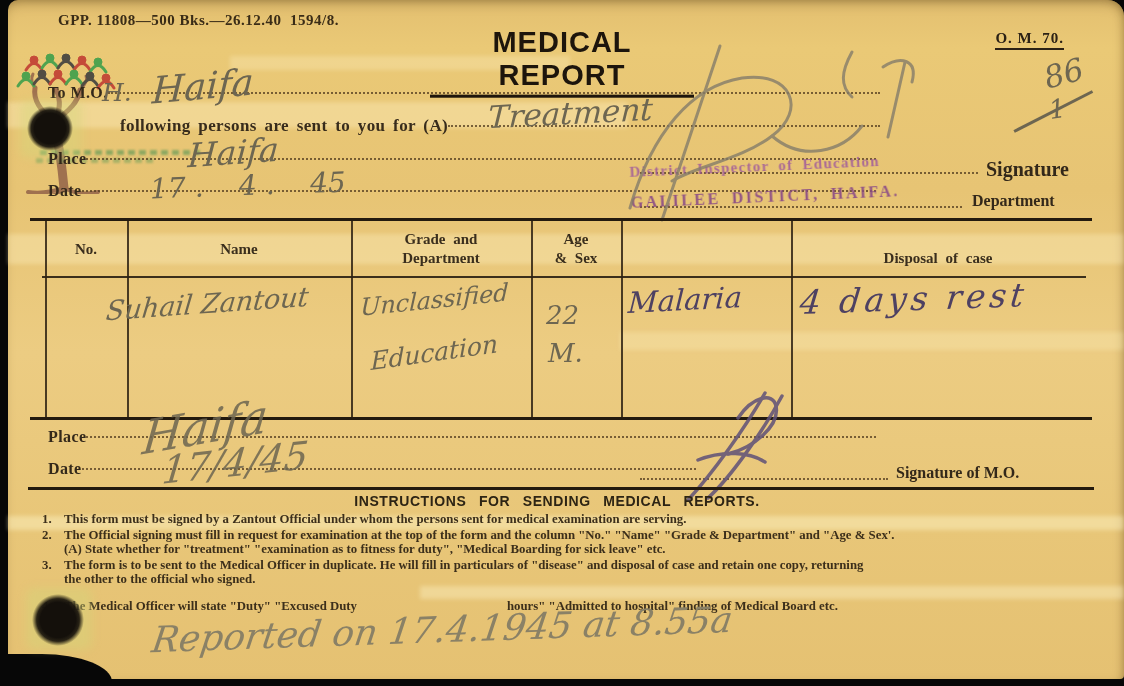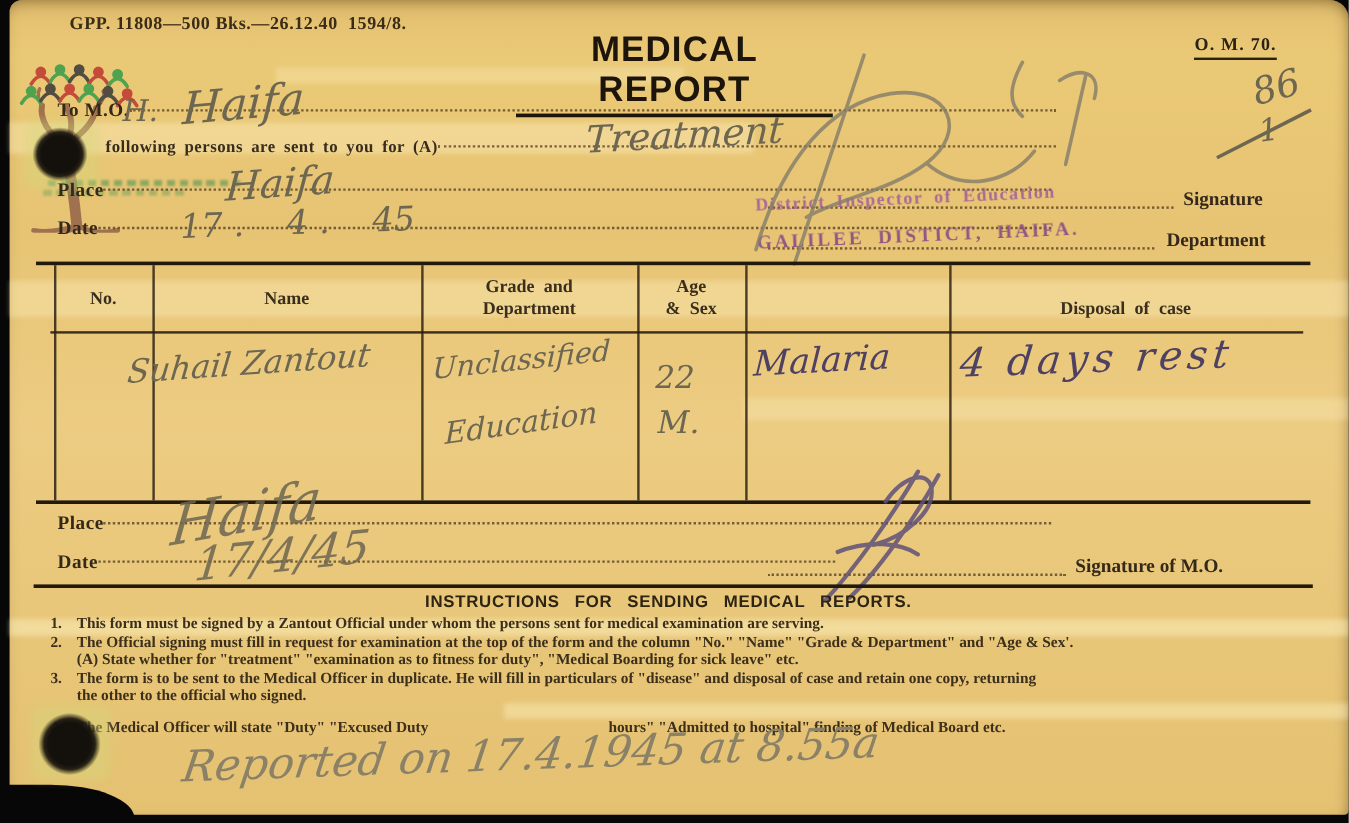--- a/index.html
+++ b/index.html
@@ -9,21 +9,21 @@
          background:linear-gradient(180deg,#e3bf70 0%,#eac976 7%,#e7c474 28%,#eccc82 52%,#e8c678 78%,#e5c172 100%);
          border-radius:10px 16px 4px 0;
          box-shadow:inset 0 8px 14px -8px rgba(70,45,10,.55), inset -6px 0 12px -8px rgba(70,45,10,.5);}
   .streak{position:absolute;pointer-events:none;filter:blur(2px);}
   .rule{position:absolute;background:#231a0e;}
   .vline{position:absolute;width:2px;background:rgba(45,33,18,.85);}
   .dots-seg{position:absolute;border-bottom:2px dotted rgba(80,58,30,.75);height:0;}
   .fline{position:absolute;display:flex;align-items:baseline;}
   .fline .dots{flex:1;border-bottom:2px dotted rgba(80,58,30,.75);transform:translateY(-4px);}
   .plabel{font-weight:700;font-size:16px;color:#33281a;letter-spacing:.4px;white-space:pre;}
-  .ptext{font-weight:700;font-size:14px;color:#382c1c;letter-spacing:.4px;word-spacing:3px;white-space:pre;}
+  .ptext{font-weight:700;font-size:17px;color:#382c1c;letter-spacing:.4px;word-spacing:3px;white-space:pre;margin-left:32px;}
   .hw{position:absolute;font-family:"DejaVu Serif",serif;font-style:italic;white-space:pre;line-height:1;}
   .hw-pencil{color:#6d6651;}
   .hw-ink{color:#4e4162;}
   .hdr-cell{display:flex;flex-direction:column;align-items:center;justify-content:center;
             font-weight:700;font-size:15px;color:#3a2e1d;line-height:1.25;word-spacing:4px;}
   .title{position:absolute;left:430px;top:26px;width:264px;text-align:center;
          font-family:"Liberation Sans",sans-serif;font-weight:700;font-size:29px;color:#1d150c;
          letter-spacing:1px;word-spacing:14px;border-bottom:3px solid #1d150c;padding-bottom:2px;
          transform:scaleY(1.02);}
   .blot{position:absolute;border-radius:50% 48% 52% 50%;
@@ -149,21 +149,21 @@
     <span class="dots"></span>
   </div>
   <span class="hw hw-pencil" style="left:188px;top:136px;font-size:33px;transform:rotate(-4deg) skewX(-8deg);">Haifa</span>
   <div class="fline" style="left:48px;top:182px;width:828px;">
     <span class="plabel">Date</span>
     <span class="dots"></span>
   </div>
   <span class="hw hw-pencil" style="left:150px;top:172px;font-size:28px;transform:rotate(-2deg);">17 .    4 .    45</span>
 
   <div class="dots-seg" style="left:640px;top:172px;width:338px;"></div>
-  <div style="position:absolute;left:986px;top:158px;font-weight:700;font-size:16px;color:#33281a;">Signature</div>
+  <div style="position:absolute;left:986px;top:158px;font-weight:700;font-size:20px;color:#33281a;">Signature</div>
   <div class="dots-seg" style="left:640px;top:206px;width:322px;"></div>
   <div style="position:absolute;left:972px;top:192px;font-weight:700;font-size:16px;color:#33281a;">Department</div>
 
   <div class="stamp" style="left:630px;top:158px;">
     <div class="l1">District Inspector of Education</div>
     <div class="l2">GALILEE DISTICT, HAIFA.</div>
   </div>
 
   <svg class="sig-svg" style="left:600px;top:40px;" width="360" height="185" viewBox="0 0 360 185">
     <g stroke="#857d6a" stroke-width="3" fill="none" stroke-linecap="round" opacity=".8">

